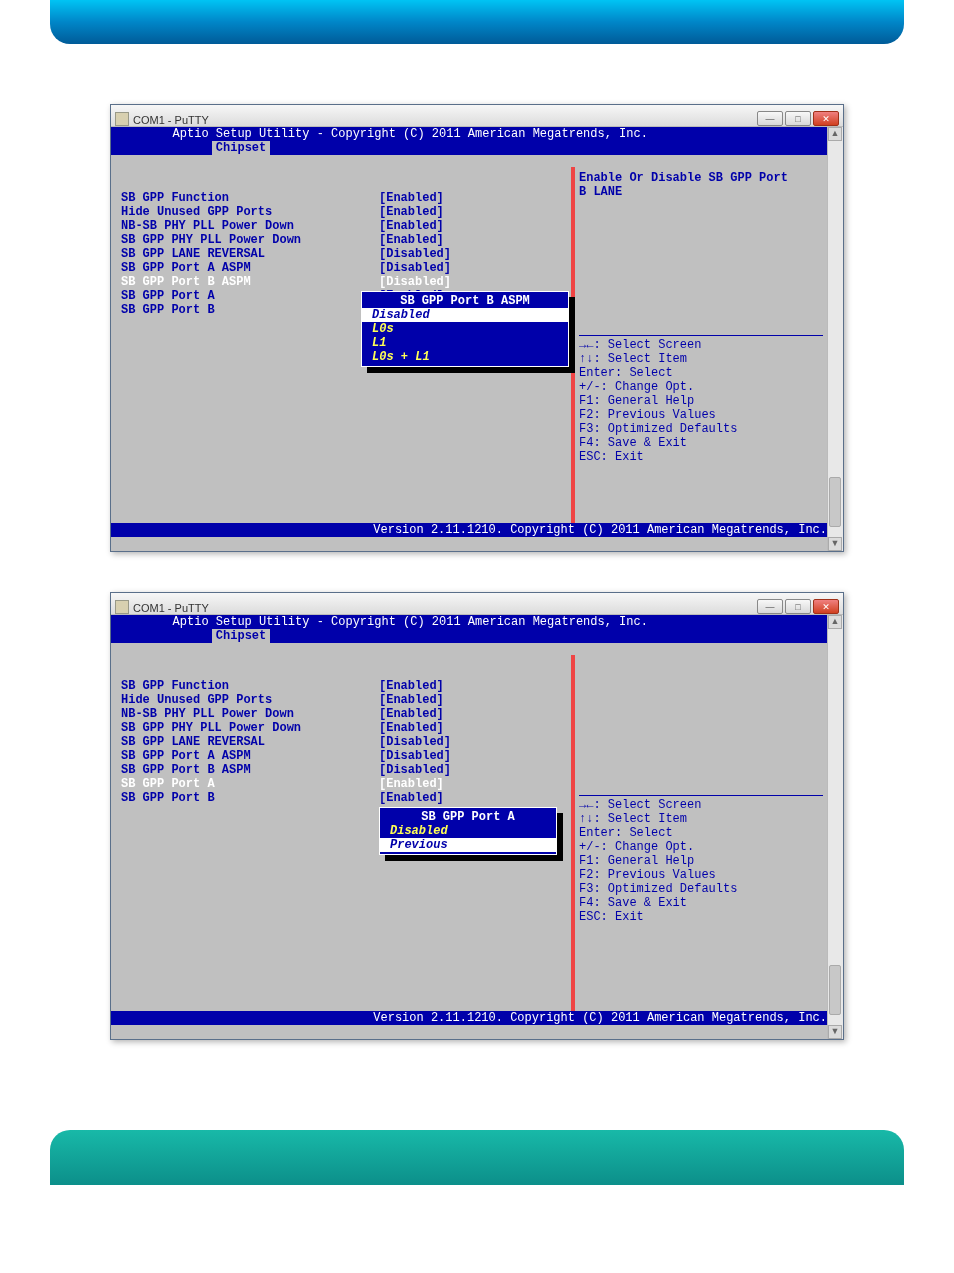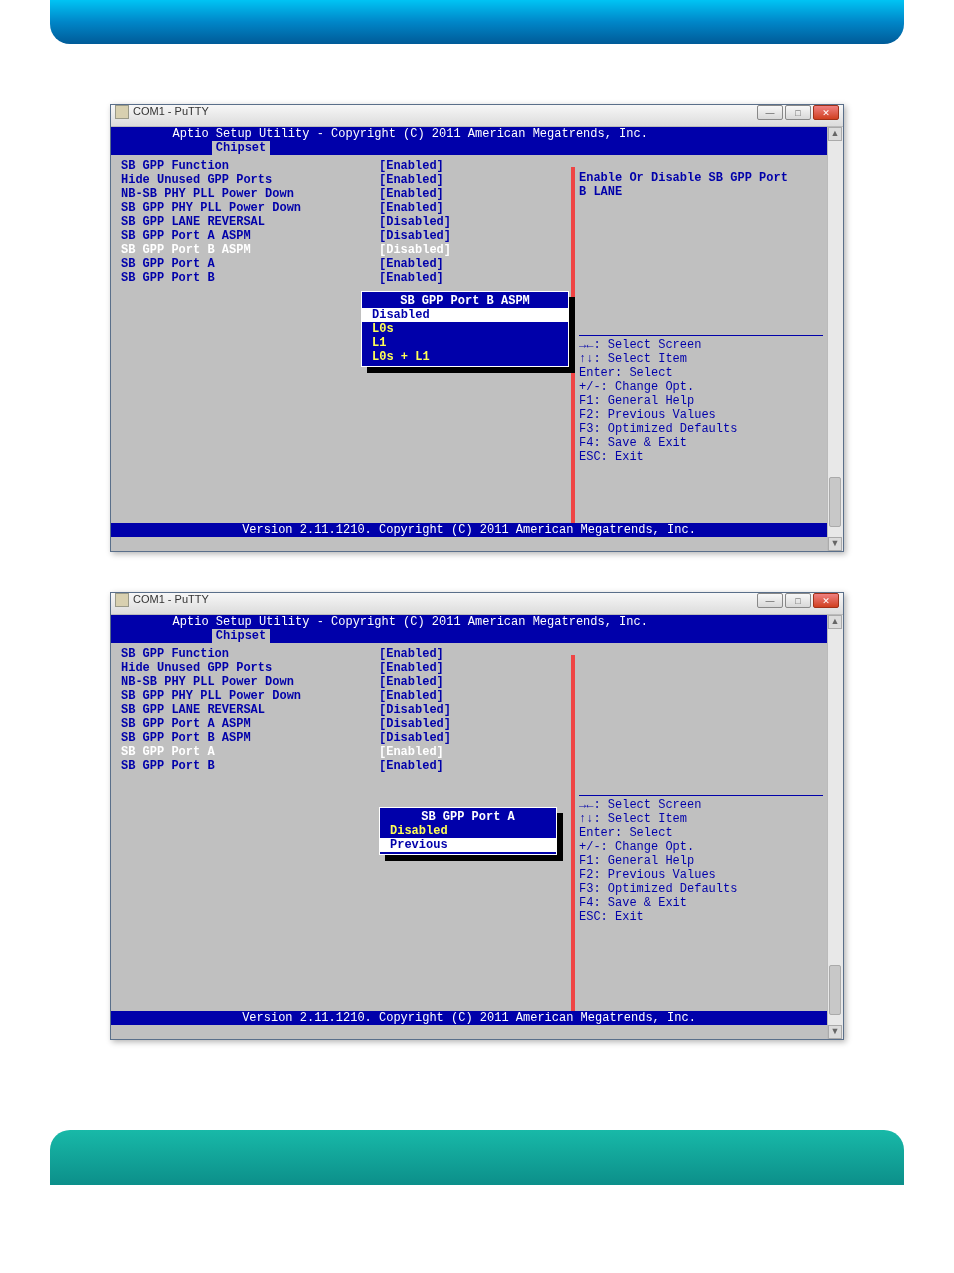--- a/index.html
+++ b/index.html
@@ -26,21 +26,21 @@
     border: 1px solid #5a6f8a;
     box-shadow: 2px 2px 6px rgba(0,0,0,0.3);
     background: #f0f0f0;
     margin-bottom: 40px;
     position: relative;
   }
   .titlebar {
     height: 22px;
     background: linear-gradient(180deg, #f7f7f7, #dcdcdc);
     display: flex;
-    align-items: flex-start;
+    align-items: flex-end;
     padding: 0 4px;
     font-size: 11px;
     color: #333;
     border-bottom: 1px solid #bbb;
   }
   .titlebar-icon {
     width: 14px; height: 14px;
     background: #d8d0b0;
     margin-right: 4px;
     border: 1px solid #998;
@@ -111,43 +111,43 @@
     padding: 0 4px;
   }
   .main-grid {
     display: flex;
     background: #c0c0c0;
   }
   .left-col { flex: 0 0 460px; padding: 4px 4px 4px 10px; }
   .right-col { flex: 1; padding: 4px 4px 4px 4px; border-left: 4px solid #ef4444; position:relative;margin-top:12px;}
   .row { white-space: pre; color: #0000aa; font-weight: bold; height: 14px;}
   .row .label { display:inline-block; width: 258px; }
-  .row .val { display:inline-block; }
+  .row .val { display:inline-block;margin-top:32px; }
   .row.sel .label { color:#fff; }
   .row.sel .val { color:#fff; }
   .help-text { color:#0000aa; font-weight:bold; white-space:pre;}
   .nav-line { color:#0000aa; font-weight:normal; white-space:pre; height:14px;}
   .hr { border-top:1px solid #0000aa; margin: 20px 0 2px 0;}
   .popup {
     position: absolute;
     background: #0000aa;
     color:#fff;
     font-family: "Courier New", monospace;
     font-size:12px; line-height:14px;
     font-weight:bold;
     border: 1px solid #fff;
     box-shadow: 6px 6px 0 #000;
     padding: 2px 6px;
   }
   .popup .ptitle { text-align:center; color:#fff; white-space:pre;}
-  .popup .popt { color:#ffff55; white-space:pre; padding:0 4px;}
+  .popup .popt { color:#ffff55; white-space:pre; padding:0 4px;font-style:italic;}
   .popup .popt.psel { background:#fff; color:#0000aa; margin:0 -6px; padding:0 10px;}
   .footer-bar {
     background:#0000aa; color:#fff; height:14px;
-    text-align:center; white-space:pre;
+    text-align:right; white-space:pre;
   }
 </style>
 </head>
 <body>
 
 <div class="top-banner"></div>
 
 <div class="content-area">
 
   <div class="putty-window">

